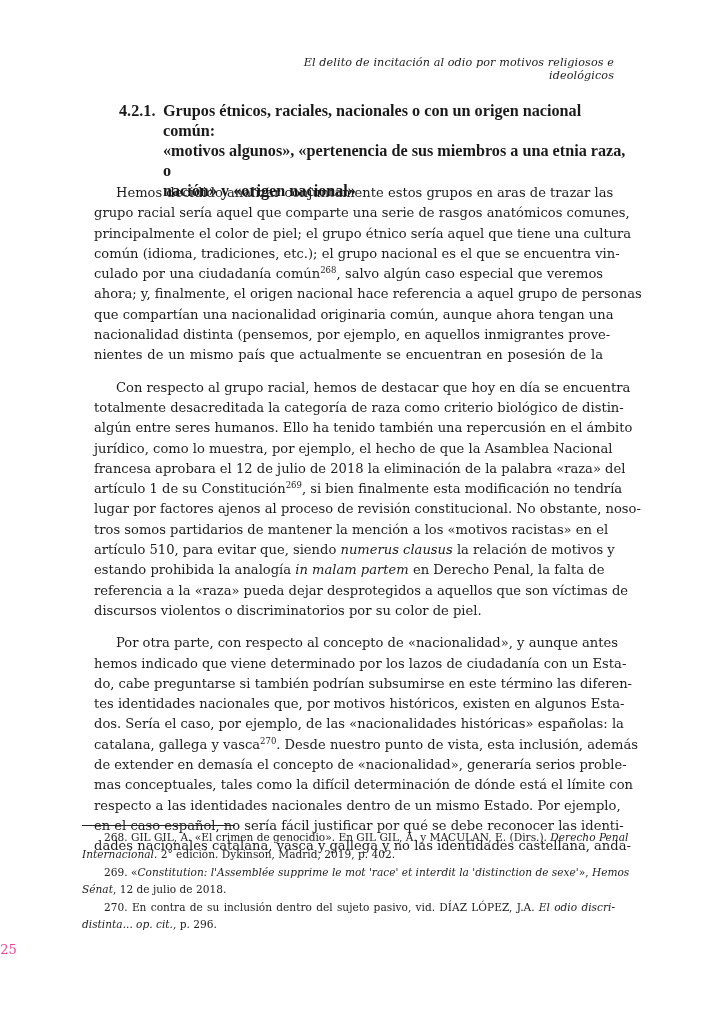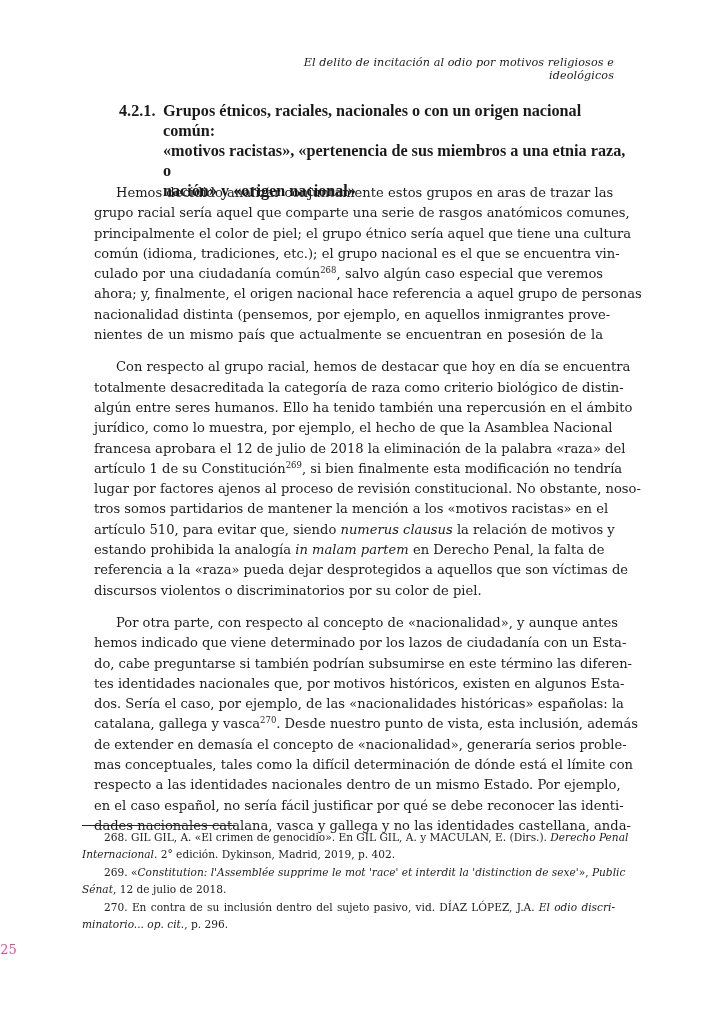--- a/index.html
+++ b/index.html
@@ -43,33 +43,34 @@
 </style>
 </head>
 <body>
 
 <div class="running-head">El delito de incitación al odio por motivos religiosos e ideológicos</div>
 
 <div class="heading">
   <span class="num">4.2.1.</span>
   <span class="txt">
     <span style="display:block">Grupos étnicos, raciales, nacionales o con un origen nacional común:</span>
-    <span style="display:block">«motivos racistas», «pertenencia de sus miembros a una etnia raza, o</span>
+    <span style="display:block">«motivos algunos», «pertenencia de sus miembros a una etnia raza, o</span>
     <span style="display:block">nación» y «origen nacional»</span>
   </span>
 </div>
 
 <div class="body" id="body-text">
     <p style="text-indent: 0px;">
       <span class="line" style="padding-left: 22px;">Hemos decidido analizar conjuntamente estos grupos en aras de trazar las</span>
       <span class="line">grupo racial sería aquel que comparte una serie de rasgos anatómicos comunes,</span>
       <span class="line">principalmente el color de piel; el grupo étnico sería aquel que tiene una cultura</span>
       <span class="line">común (idioma, tradiciones, etc.); el grupo nacional es el que se encuentra vin-</span>
       <span class="line">culado por una ciudadanía común<sup>268</sup>, salvo algún caso especial que veremos</span>
       <span class="line">ahora; y, finalmente, el origen nacional hace referencia a aquel grupo de personas</span>
+      <span class="line">que compartían una nacionalidad originaria común, aunque ahora tengan una</span>
       <span class="line">nacionalidad distinta (pensemos, por ejemplo, en aquellos inmigrantes prove-</span>
       <span class="line">nientes de un mismo país que actualmente se encuentran en posesión de la</span>
     </p>
     <p style="text-indent: 0px;">
       <span class="line" style="padding-left: 22px;">Con respecto al grupo racial, hemos de destacar que hoy en día se encuentra</span>
       <span class="line">totalmente desacreditada la categoría de raza como criterio biológico de distin-</span>
       <span class="line">algún entre seres humanos. Ello ha tenido también una repercusión en el ámbito</span>
       <span class="line">jurídico, como lo muestra, por ejemplo, el hecho de que la Asamblea Nacional</span>
       <span class="line">francesa aprobara el 12 de julio de 2018 la eliminación de la palabra «raza» del</span>
       <span class="line">artículo 1 de su Constitución<sup>269</sup>, si bien finalmente esta modificación no tendría</span>
@@ -95,22 +96,22 @@
     </p>
   </div>
 
 <div class="fn-rule"></div>
 <div class="footnotes" id="footnotes">
     <div class="fn" style="text-indent: 0px;">
       <span class="line" style="padding-left: 22px;"><span>268.</span> GIL GIL, A. «El crimen de genocidio». En GIL GIL, A. y MACULAN, E. (Dirs.). <i>Derecho Penal</i></span>
       <span class="line last"><i>Internacional</i>. 2° edición. Dykinson, Madrid, 2019, p. 402.</span>
     </div>
     <div class="fn" style="text-indent: 0px;">
-      <span class="line" style="padding-left: 22px;"><span>269.</span> «<i>Constitution: l'Assemblée supprime le mot 'race' et interdit la 'distinction de sexe'</i>», <i>Public</i></span>
+      <span class="line" style="padding-left: 22px;"><span>269.</span> «<i>Constitution: l'Assemblée supprime le mot 'race' et interdit la 'distinction de sexe'</i>», <i>Hemos</i></span>
       <span class="line last"><i>Sénat</i>, 12 de julio de 2018.</span>
     </div>
     <div class="fn" style="text-indent: 0px;">
       <span class="line" style="padding-left: 22px;"><span>270.</span> En contra de su inclusión dentro del sujeto pasivo, vid. DÍAZ LÓPEZ, J.A. <i>El odio discri-</i></span>
-      <span class="line last"><i>minatorio... op. cit.</i>, p. 296.</span>
+      <span class="line last"><i>distinta... op. cit.</i>, p. 296.</span>
     </div>
   </div>
 
 <div class="page-number"><span>125</span></div>
 
 </body></html>

